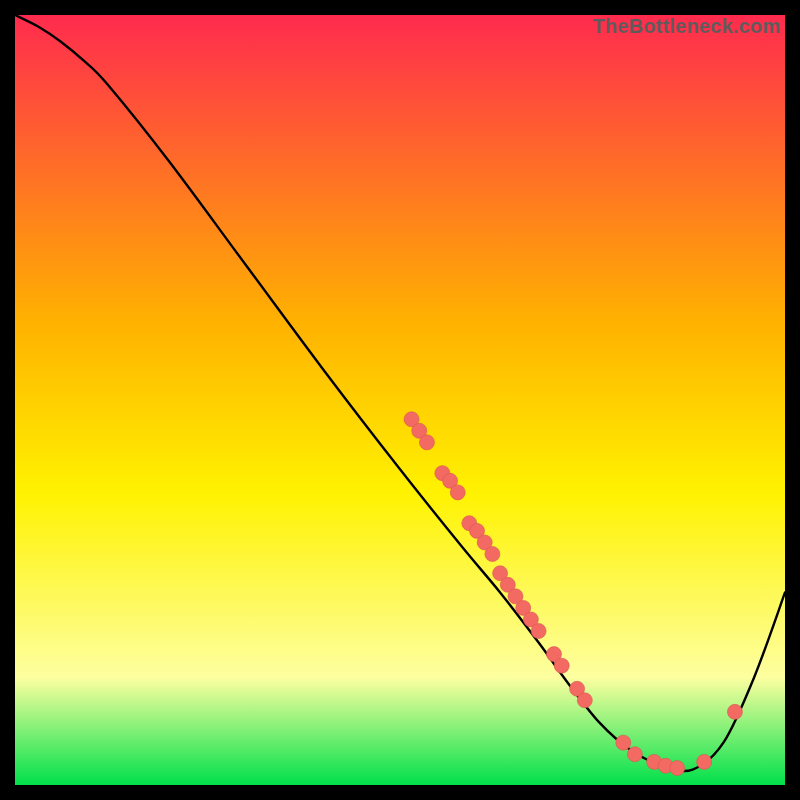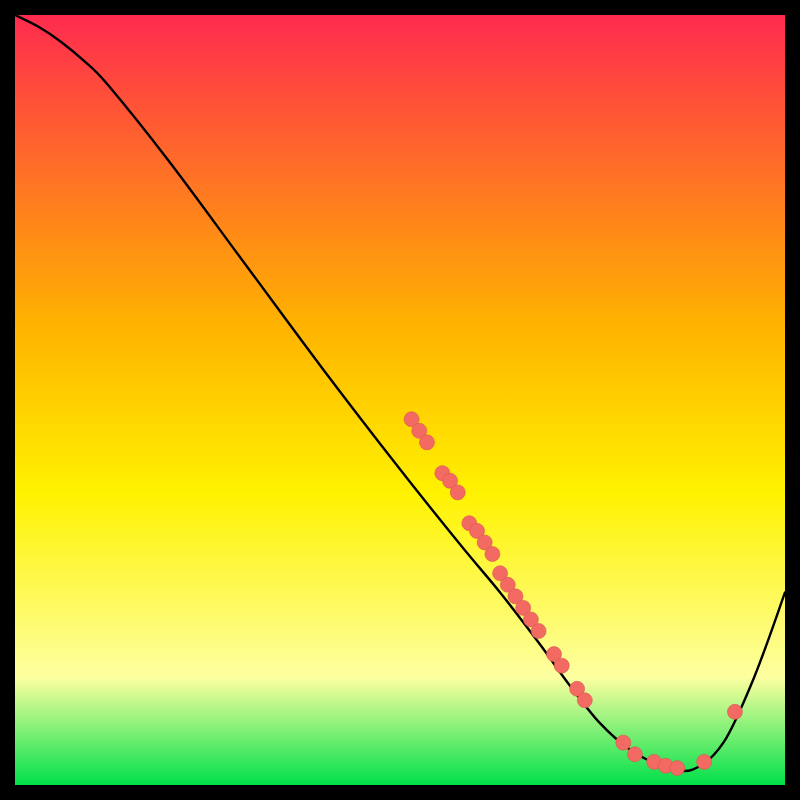--- a/index.html
+++ b/index.html
@@ -34,20 +34,21 @@
     left: 0;
     top: 0;
     width: 770px;
     height: 770px;
   }
 </style>
 </head>
 <body>
 
 <div class="frame">
+  <div class="watermark">TheBottleneck.com</div>
   <svg class="plot" viewBox="0 0 770 770">
     <defs>
       <linearGradient id="bg-grad" x1="0" y1="0" x2="0" y2="1">
         <stop id="g0" offset="0%" stop-color="#ff2b4e"></stop>
         <stop id="g1" offset="40%" stop-color="#ffb200"></stop>
         <stop id="g2" offset="62%" stop-color="#fff200"></stop>
         <stop id="g3" offset="86%" stop-color="#fdffa0"></stop>
         <stop id="g4" offset="100%" stop-color="#00e04a"></stop>
       </linearGradient>
     </defs>

